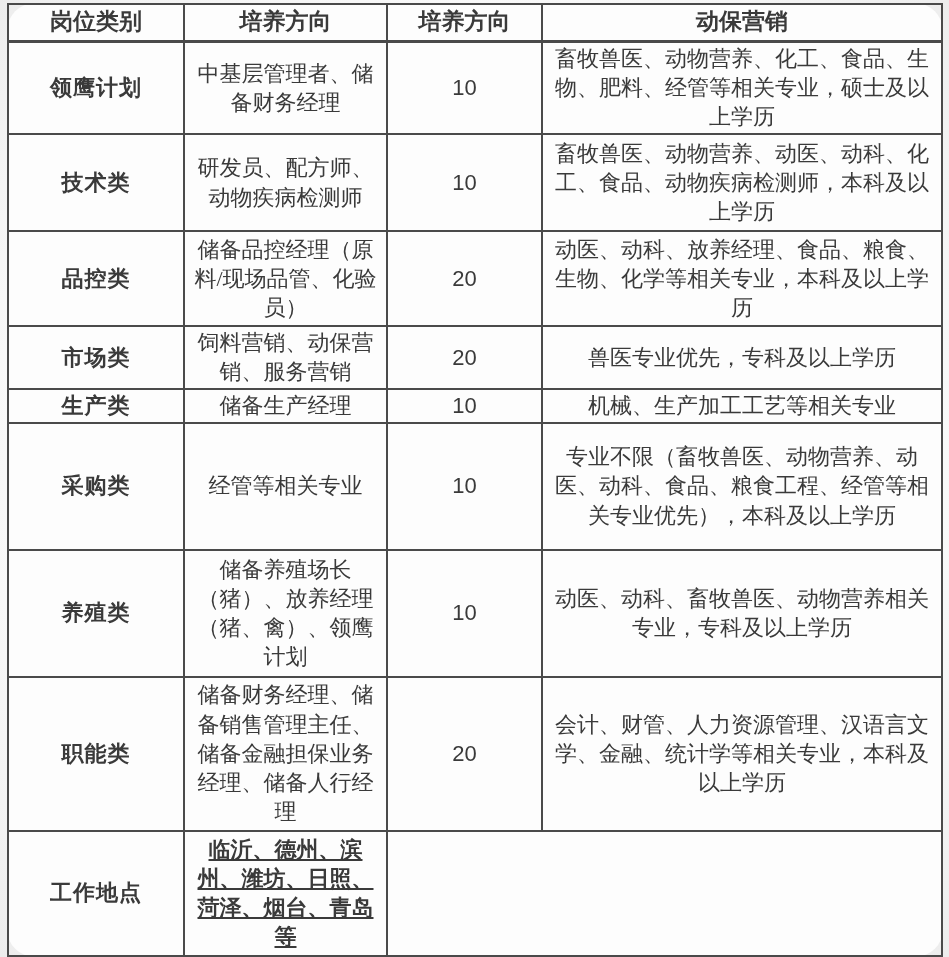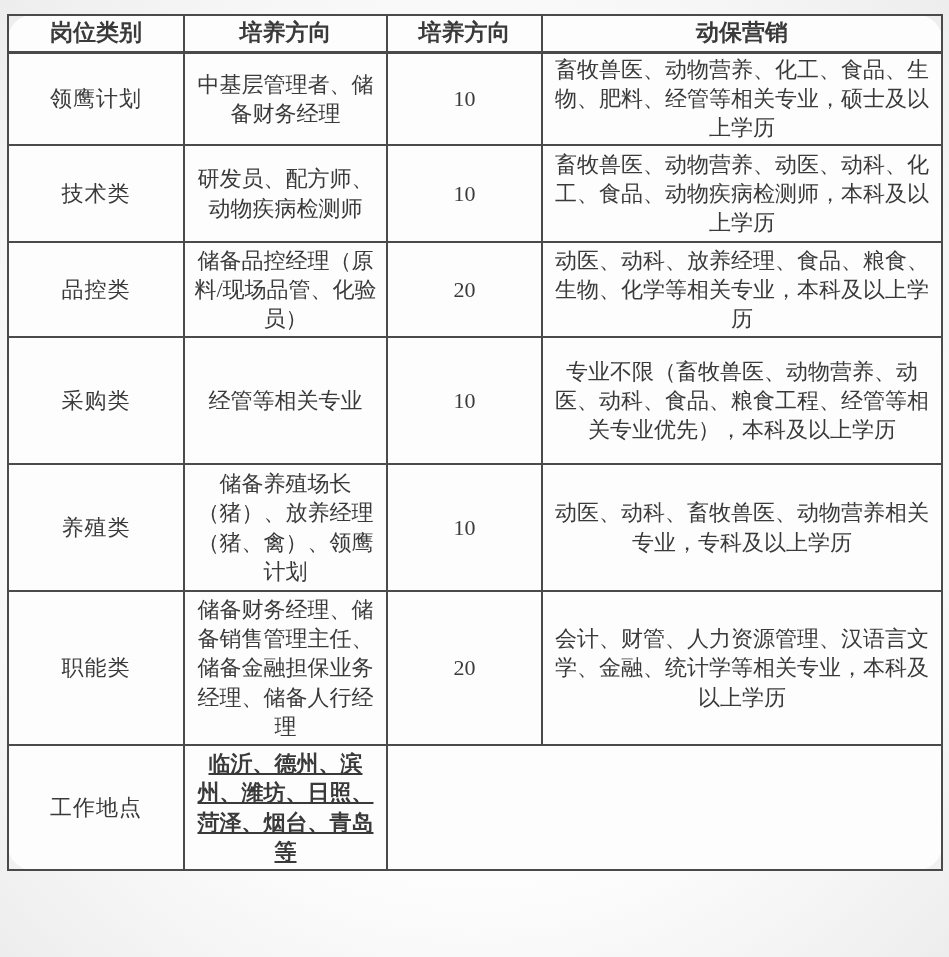--- a/index.html
+++ b/index.html
@@ -14,21 +14,21 @@
   }
   .page {
     position: relative;
     width: 949px;
     height: 957px;
     background: radial-gradient(ellipse at center, #fdfdfd 60%, #ededed 100%);
   }
   table.recruit {
     position: absolute;
     left: 7px;
-    top: 14px;
+    top: 3px;
     width: 934px;
     border-collapse: collapse;
     table-layout: fixed;
     background: #fdfdfd;
     border-radius: 28px;
   }
   table.recruit th, table.recruit td {
     border: 2px solid #4a4a4a;
     text-align: center;
     vertical-align: middle;
@@ -38,27 +38,27 @@
     color: #3a3a3a;
     overflow: hidden;
   }
   table.recruit thead th {
     font-weight: bold;
     font-size: 23px;
     border-bottom-width: 3px;
     padding: 2px 4px;
   }
   td.cat {
-    font-weight: normal;
+    font-weight: bold;
     font-size: 23px;
     letter-spacing: 1px;
   }
   td.count {
     font-size: 23px;
-    font-family: Liberation Serif, serif;
+    font-family: Liberation Sans, sans-serif;
   }
   td.loc {
     font-weight: bold;
     font-size: 23px;
     text-decoration: underline;
   }
   td.req { padding: 1px 8px; }
 </style>
 </head>
 <body>
@@ -91,20 +91,32 @@
         <td>研发员、配方师、动物疾病检测师</td>
         <td class="count">10</td>
         <td class="req">畜牧兽医、动物营养、动医、动科、化工、食品、动物疾病检测师，本科及以上学历</td>
       </tr>
       <tr style="height:95px">
         <td class="cat">品控类</td>
         <td>储备品控经理（原料/现场品管、化验员）</td>
         <td class="count">20</td>
         <td class="req">动医、动科、放养经理、食品、粮食、生物、化学等相关专业，本科及以上学历</td>
       </tr>
+      <tr style="height:62px">
+        <td class="cat">市场类</td>
+        <td>饲料营销、动保营销、服务营销</td>
+        <td class="count">20</td>
+        <td class="req">兽医专业优先，专科及以上学历</td>
+      </tr>
+      <tr style="height:34px">
+        <td class="cat">生产类</td>
+        <td>储备生产经理</td>
+        <td class="count">10</td>
+        <td class="req">机械、生产加工工艺等相关专业</td>
+      </tr>
       <tr style="height:127px">
         <td class="cat">采购类</td>
         <td>经管等相关专业</td>
         <td class="count">10</td>
         <td class="req">专业不限（畜牧兽医、动物营养、动医、动科、食品、粮食工程、经管等相关专业优先），本科及以上学历</td>
       </tr>
       <tr style="height:127px">
         <td class="cat">养殖类</td>
         <td>储备养殖场长（猪）、放养经理（猪、禽）、领鹰计划</td>
         <td class="count">10</td>

